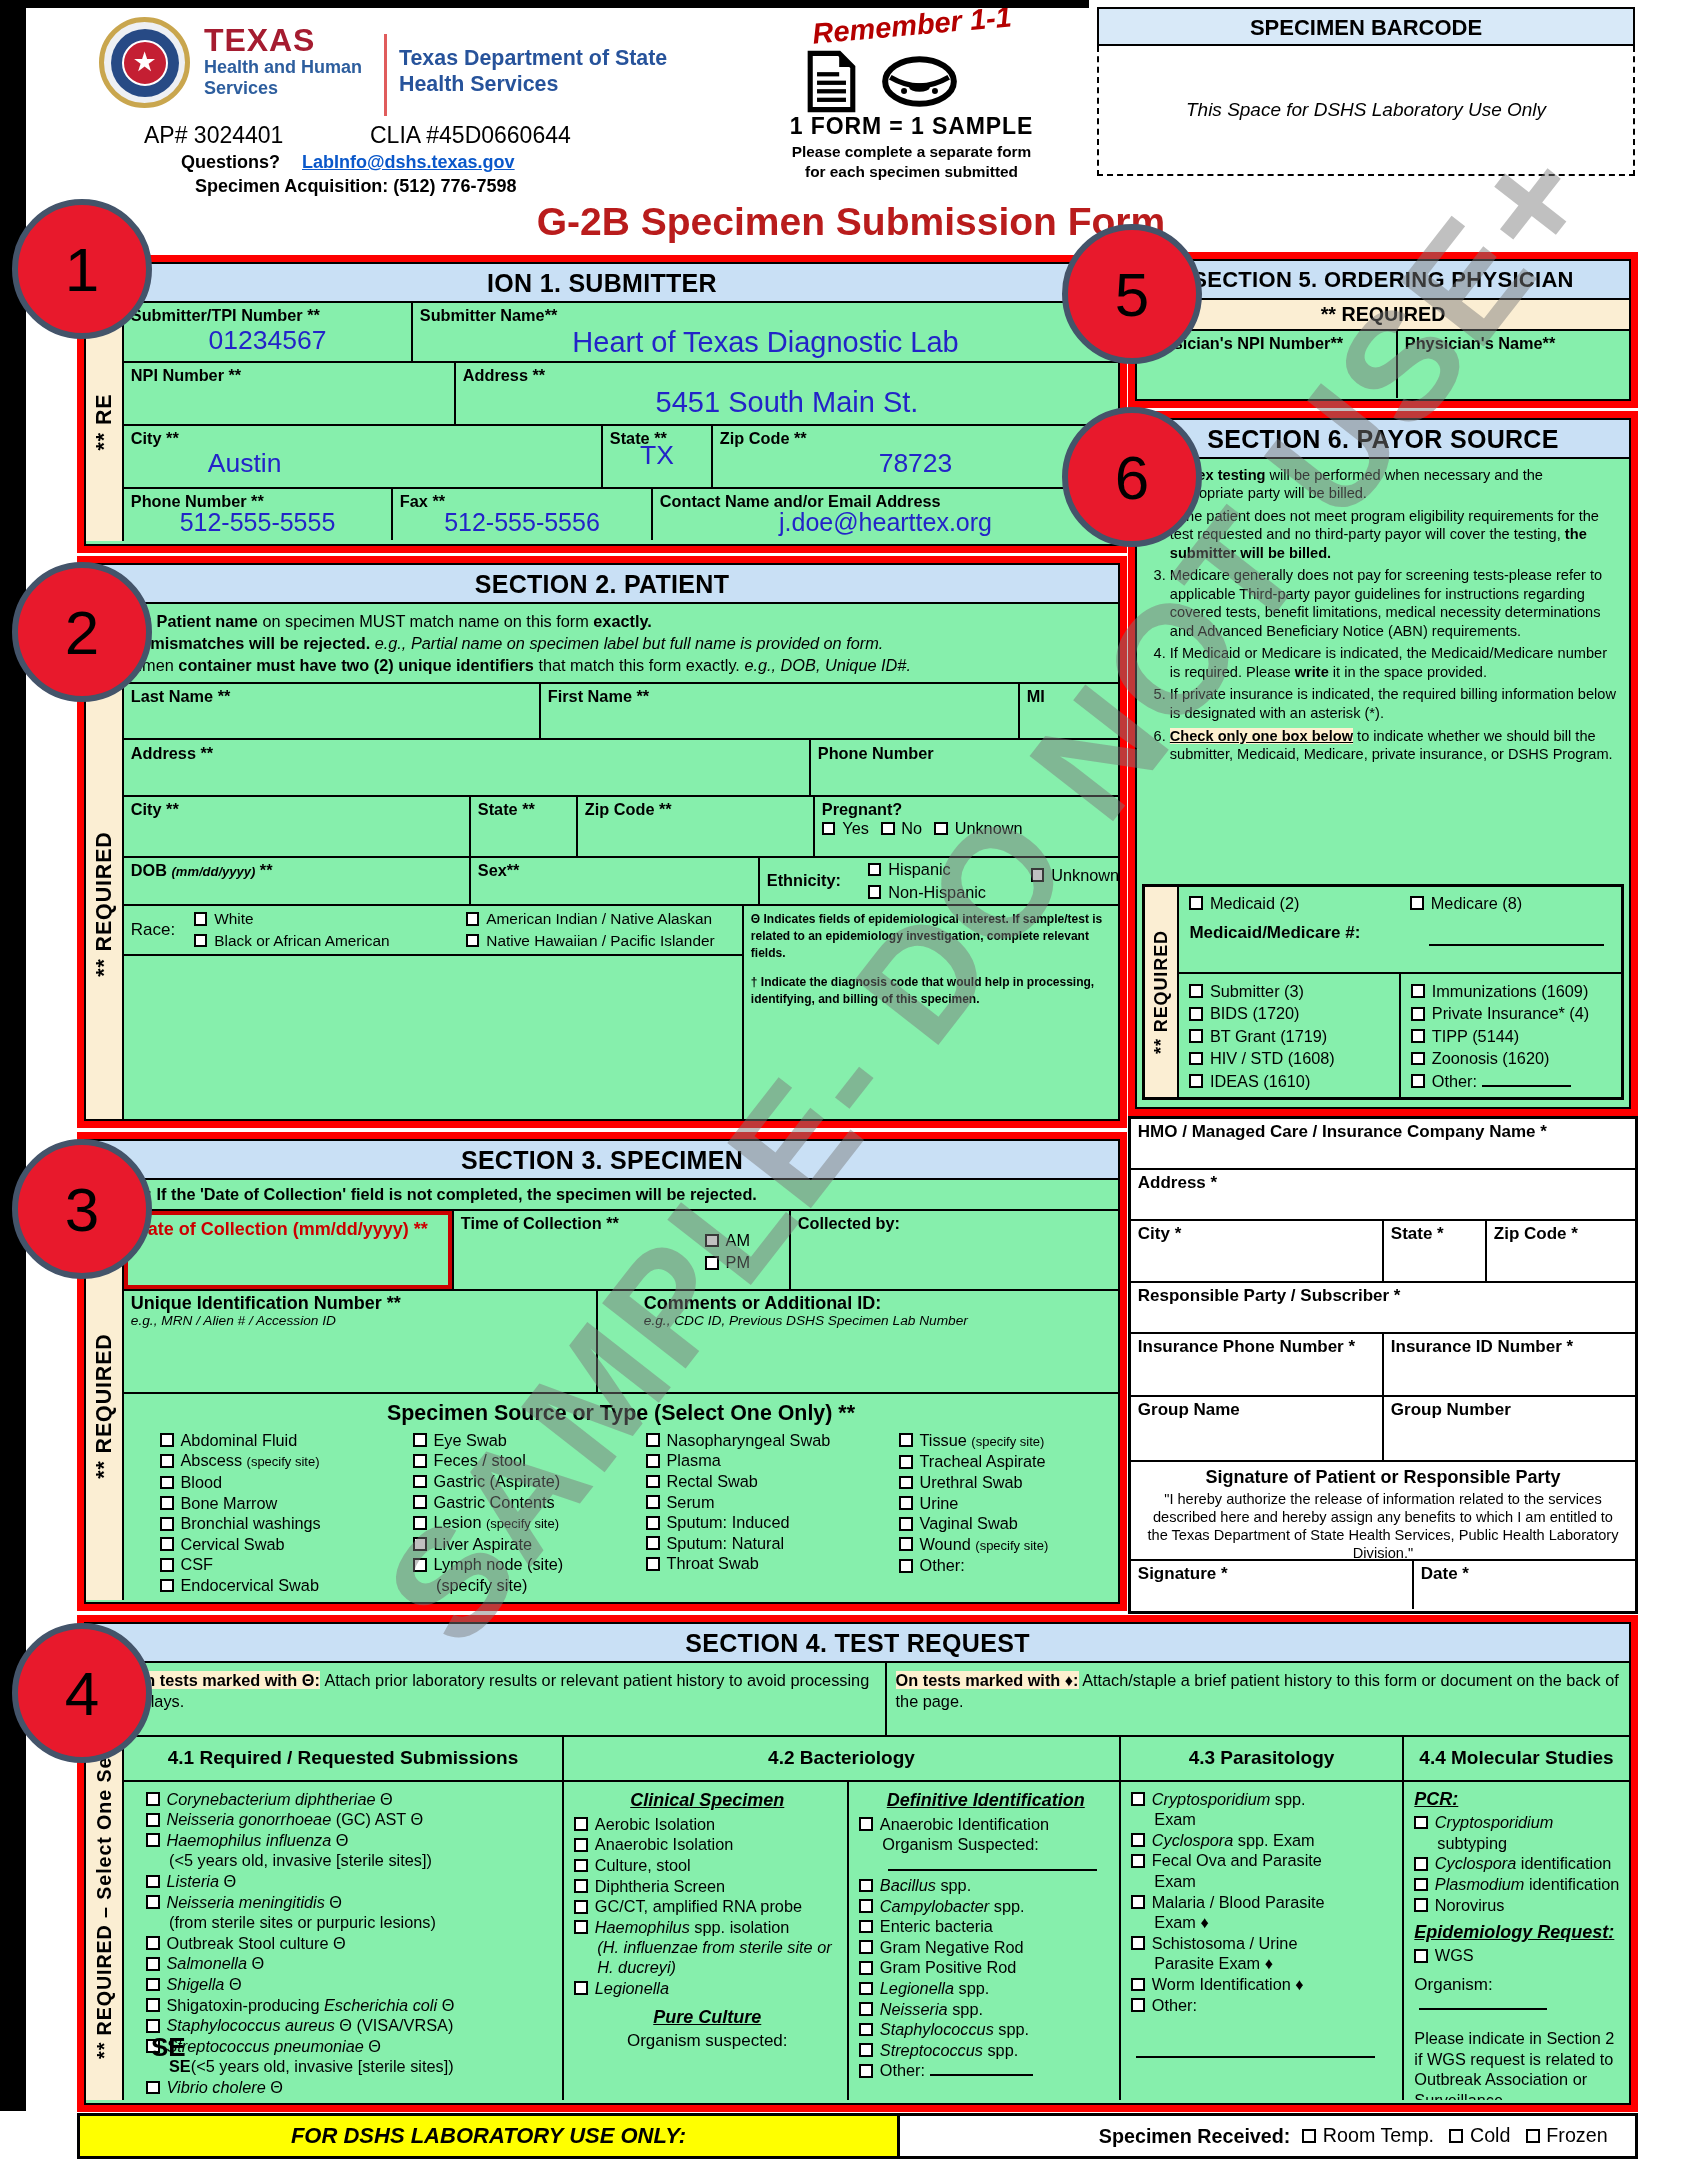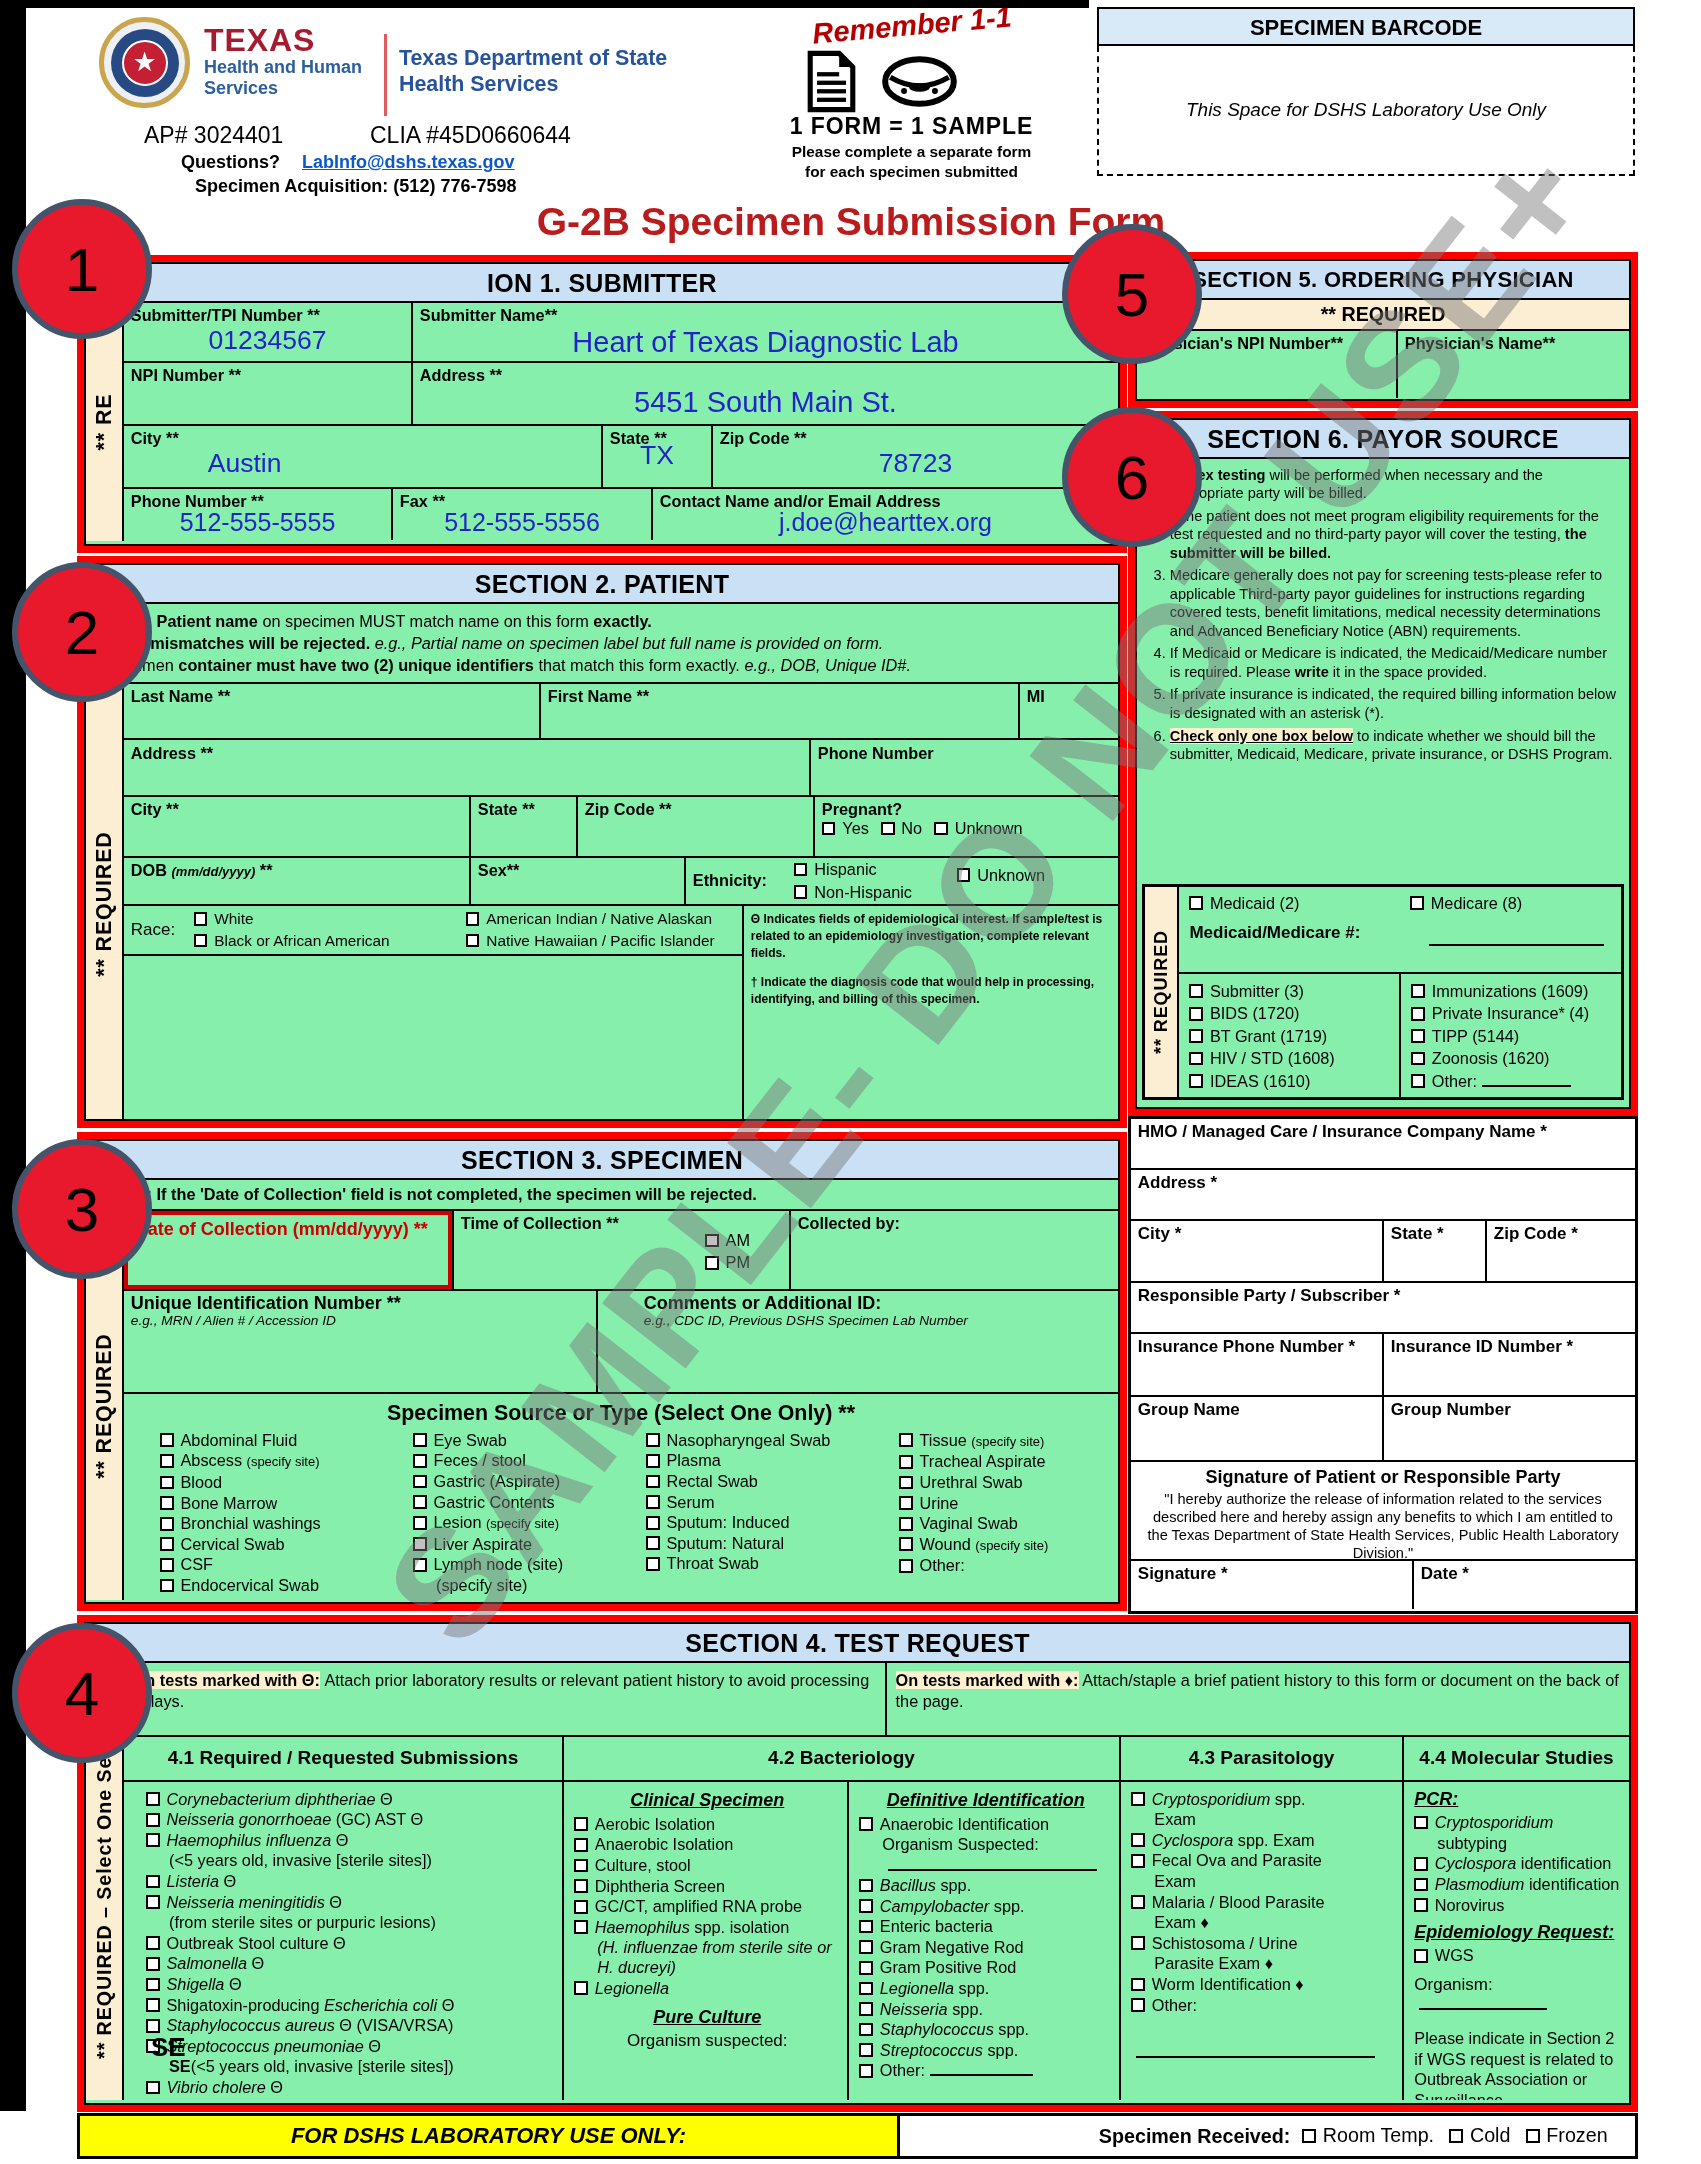--- a/index.html
+++ b/index.html
@@ -188,21 +188,21 @@
         <div class="c" style="width:289px">
               <div class="lbl">Submitter/TPI Number **</div>
               <div class="val">01234567</div>
             </div>
         <div class="c cgrow">
               <div class="lbl">Submitter Name**</div>
               <div class="val" style="font-size:29px">Heart of Texas Diagnostic Lab</div>
             </div>
       </div>
       <div class="row" style="height:63px">
-        <div class="c" style="width:289px">
+        <div class="c" style="width:332px">
               <div class="lbl">NPI Number **</div>
             </div>
         <div class="c cgrow"><div class="lbl" style="display:inline-block">Address **</div><div class="val" style="font-size:29px">5451 South Main St.</div></div>
       </div>
       <div class="row" style="height:63px">
         <div class="c" style="width:479px">
               <div class="lbl">City **</div>
               <div class="val" style="text-align:left;padding-left:77px">Austin</div>
             </div>
         <div class="c" style="width:110px">
@@ -286,21 +286,21 @@
                 </span><span class="iop">
                   <span class="cb"></span>
                   <span>Unknown</span>
                 </span></div>
         </div>
       </div>
       <div class="row" style="height:48px">
         <div class="c" style="width:347px">
               <div class="lbl"><span>DOB </span><span class="itl">(mm/dd/yyyy)</span><span> **</span></div>
             </div>
-        <div class="c" style="width:215px">
+        <div class="c" style="width:289px">
               <div class="lbl">Sex**</div>
             </div>
         <div class="c cgrow">
           <div style="display:flex;align-items:center;height:100%">
             <div class="lbl" style="width:101px">Ethnicity:</div>
             <div class="stack" style="width:163px">
                   <span class="iop">
                     <span class="cb"></span>
                     <span>Hispanic</span>
                   </span>

